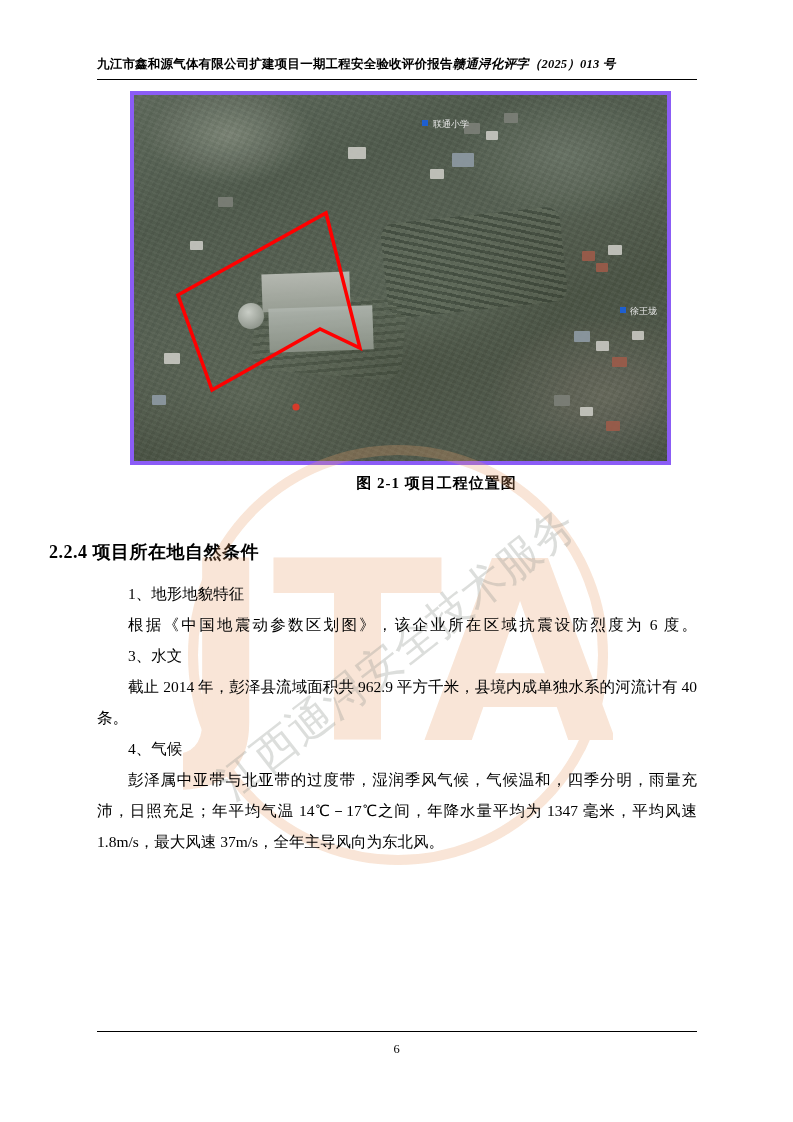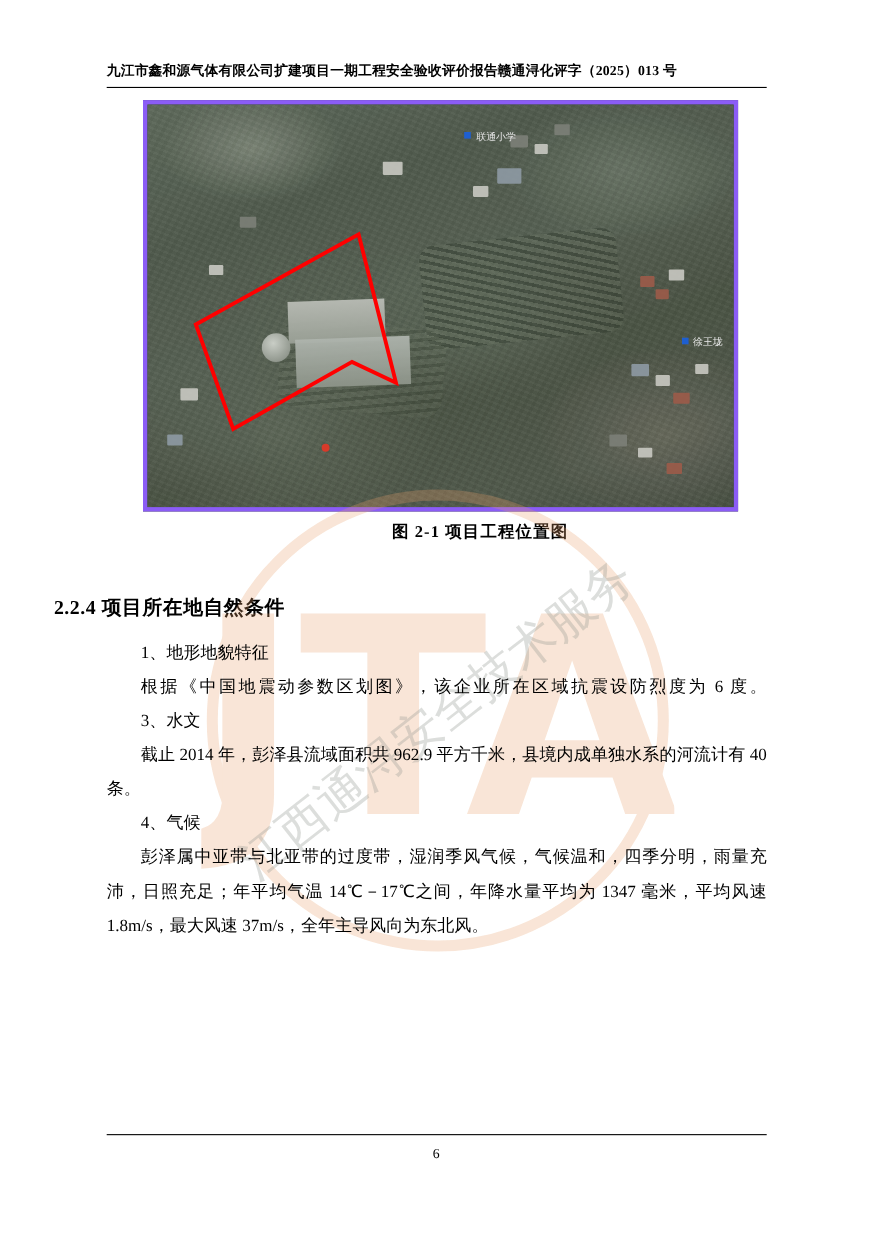--- a/index.html
+++ b/index.html
@@ -32,20 +32,21 @@
     align-items: flex-end;
     font-size: 12.5px;
     font-weight: bold;
     letter-spacing: 0.2px;
   }
   .header-left {
     white-space: nowrap;
   }
   .header-right {
     white-space: nowrap;
+    font-style: italic;
   }
   .header-rule {
     position: absolute;
     left: 97px;
     top: 79px;
     width: 600px;
     height: 1px;
     background: #000;
   }
 

